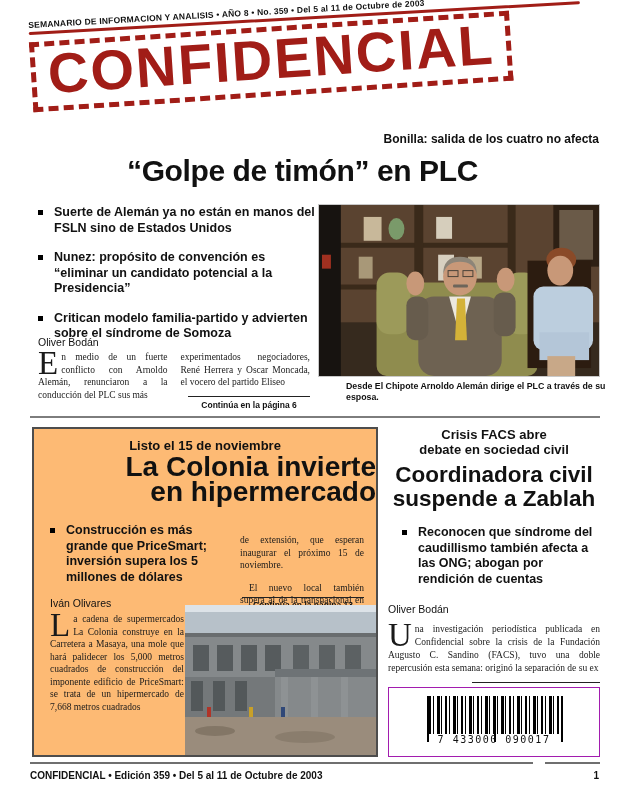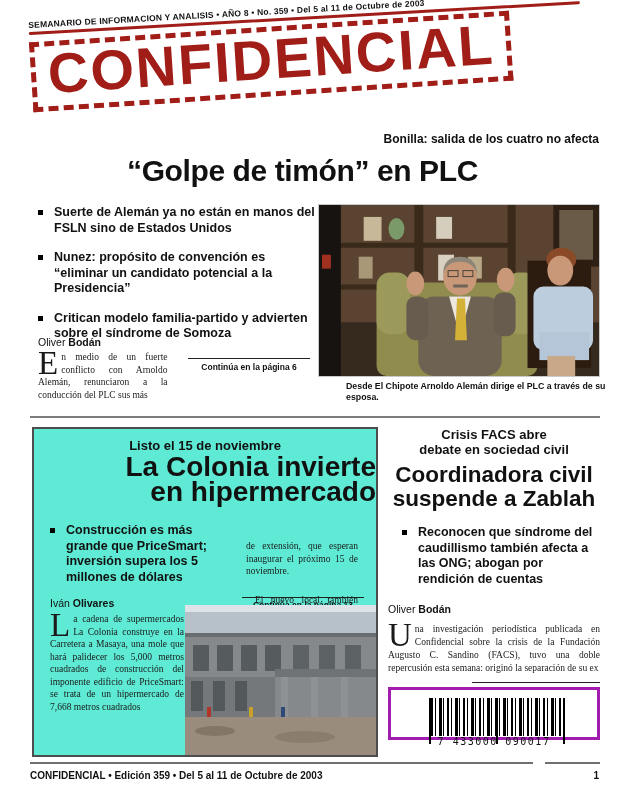--- a/index.html
+++ b/index.html
@@ -17,68 +17,68 @@
              line-height:.98;white-space:nowrap;font-family:"Liberation Sans",sans-serif;}
   .bonilla{position:absolute;right:26px;top:132px;font-size:12px;font-weight:bold;}
 
   
   .lead-headline{position:absolute;left:30px;top:154px;width:545px;text-align:center;
                  font-size:30px;font-weight:bold;letter-spacing:-.4px;}
   .bullets{position:absolute;left:38px;top:205px;width:278px;}
   .bullet{display:flex;gap:11px;margin-bottom:14px;font-size:12.5px;font-weight:bold;line-height:15.5px;}
   .bullet .sq{flex:0 0 5px;width:5px;height:5px;background:#000;margin-top:5px;}
   .byline{font-size:10.5px;}
-  .byline b{font-weight:bold;text-align:right;}
+  .byline b{font-weight:normal;text-align:right;}
   .lead-byline{position:absolute;left:38px;top:336px;}
   .lead-cols{position:absolute;left:38px;top:351px;width:272px;display:flex;gap:13px;}
   .newscol{flex:1;font-family:"Liberation Serif",serif;font-size:9.5px;line-height:12.5px;
            text-align:justify;color:#1a1a1a;}
   .dropcap{float:left;font-family:"Liberation Serif",serif;font-size:33px;line-height:25px;
            padding-right:3px;font-weight:normal;}
   .continua{border-top:1px solid #222;margin:7px 0 0 auto;padding-top:2px;width:122px;
             font-size:8.5px;font-weight:bold;text-align:center;
             font-family:"Liberation Sans",sans-serif;color:#111;}
   .lead-photo{position:absolute;left:318px;top:204px;width:282px;height:173px;border:1px solid #c9c9c9;box-sizing:border-box;}
   .lead-photo svg{display:block;width:100%;height:100%;}
   .photo-caption{position:absolute;left:318px;top:381px;width:282px;
                  font-size:8.8px;font-weight:bold;line-height:11px;margin-left:28px;}
 
   .divider{position:absolute;left:30px;top:416px;width:570px;height:2px;background:#7d7d7d;}
 
   
   .colonia{position:absolute;left:32px;top:427px;width:346px;height:330px;box-sizing:border-box;
-           background:#5eead4;border:2px solid #4d4d4d;}
+           background:#fdba74;border:2px solid #4d4d4d;}
   .colonia .kicker{position:absolute;left:0;top:9px;width:100%;text-align:center;
                    font-size:13px;font-weight:bold;}
   .colonia .headline{position:absolute;left:0;top:25px;width:100%;text-align:right;
                      font-size:28px;font-weight:bold;line-height:25px;white-space:pre-line;}
   .colonia .bullet{position:absolute;left:16px;top:94px;width:172px;margin:0;}
   .colonia .rtext{position:absolute;left:196px;top:95px;width:144px;}
-  .colonia .rtext p{margin:16px;}
+  .colonia .rtext p{margin:10px;}
   .colonia .rtext p.indent{text-indent:9px;}
   .colonia .continua{position:absolute;left:208px;top:168px;margin:0;}
   .colonia .byline{position:absolute;left:16px;top:168px;}
   .colonia .ltext{position:absolute;left:16px;top:184px;width:134px;}
   .construction-photo{position:absolute;left:151px;top:176px;width:191px;height:150px;}
   .construction-photo svg{display:block;width:100%;height:100%;}
 
   
   .facs{position:absolute;left:388px;top:427px;width:212px;}
   .facs .kicker{text-align:center;font-size:13px;font-weight:bold;line-height:15px;white-space:pre-line;}
   .facs .headline{text-align:center;font-size:22.5px;font-weight:bold;line-height:24px;
                   white-space:pre-line;margin-top:6px;}
   .facs .bullet{margin:14px 0 0 14px;width:192px;}
   .facs .byline{margin-top:16px;}
   .facs .ftext{margin-top:8px;font-family:"Liberation Serif",serif;font-size:9.5px;
                line-height:13px;text-align:justify;color:#1a1a1a;}
   .facs .continua{width:128px;}
 
   
-  .barcode-box{position:absolute;left:388px;top:687px;width:212px;height:53px;box-sizing:border-box;
-               background:#fff;border:3px solid #a21caf;}
+  .barcode-box{position:absolute;left:388px;top:687px;width:212px;height:70px;box-sizing:border-box;
+               background:#fff;border:1px solid #a21caf;}
   .bars{position:absolute;left:40px;top:8px;width:132px;height:38px;
         background:repeating-linear-gradient(90deg,
           #000 0 2px,#fff 2px 4px,#000 4px 5px,#fff 5px 8px,
           #000 8px 11px,#fff 11px 12px,#000 12px 13px,#fff 13px 16px);}
   .guard{position:absolute;top:8px;width:2px;height:46px;background:#000;}
   .barcode-number{position:absolute;left:0;top:46px;width:100%;text-align:center;
                   font-family:"DejaVu Sans Mono",monospace;font-size:10px;letter-spacing:1.5px;
                   background:transparent;}
 
   
@@ -121,20 +121,21 @@
   <div class="byline lead-byline">
     <span>Oliver</span>
     <b>Bodán</b>
   </div>
 
   <div class="lead-cols">
     <div class="newscol">
       <span class="dropcap">E</span><span>n medio de un fuerte conflicto con Arnoldo Alemán, renunciaron a la conducción del PLC sus más</span>
     </div>
     <div class="newscol">
+      <span>experimentados negociadores, René Herrera y Oscar Moncada, el vocero del partido Eliseo</span>
       <div class="continua">Continúa en la página 6</div>
     </div>
   </div>
 
   <div class="lead-photo">
     <svg viewBox="0 0 282 172" preserveAspectRatio="none">
       <rect width="282" height="172" fill="#4a3a2a"></rect>
       <rect x="20" y="0" width="262" height="120" fill="#5a4330"></rect>
       <rect x="20" y="38" width="175" height="5" fill="#3a2a1a"></rect>
       <rect x="20" y="80" width="175" height="5" fill="#3a2a1a"></rect>

